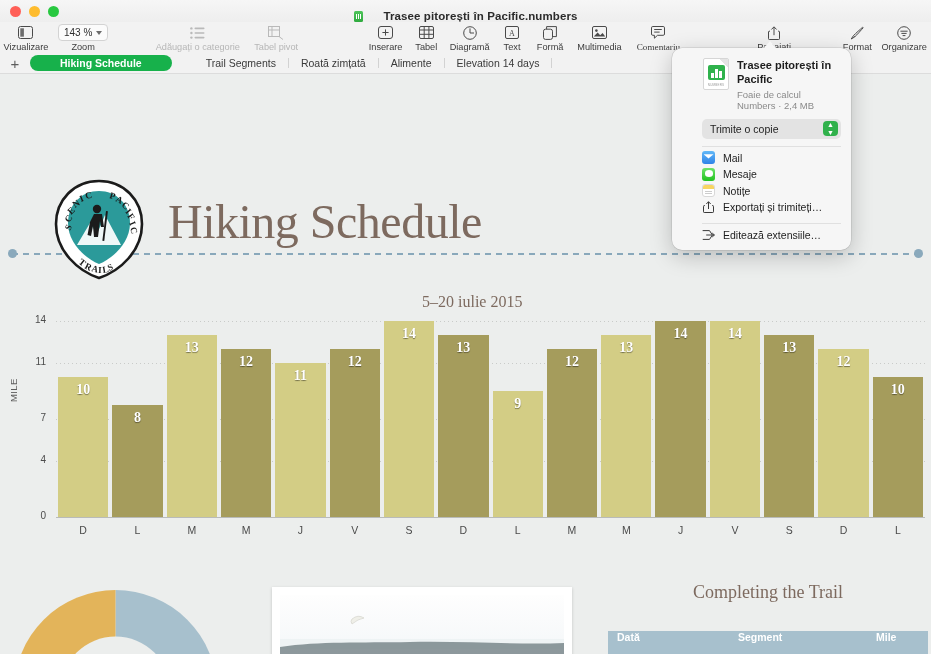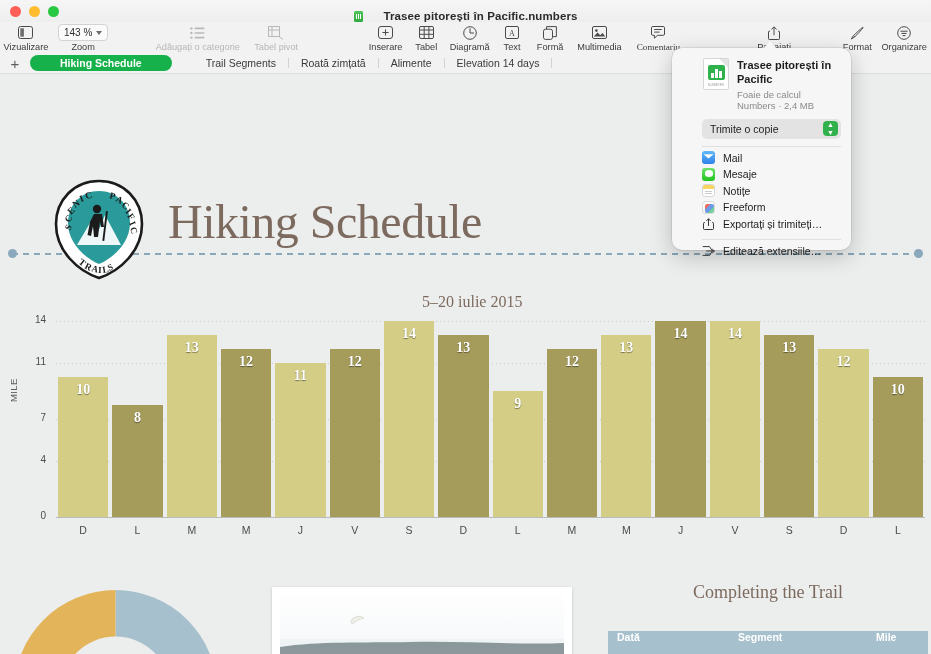--- a/index.html
+++ b/index.html
@@ -649,24 +649,20 @@
     </div>
     <div class="pop-item">
       <span class="pi msg"></span>
       <span class="lbl">Mesaje</span>
     </div>
     <div class="pop-item">
       <span class="pi notes"></span>
       <span class="lbl">Notițe</span>
     </div>
     <div class="pop-item">
-      <span class="pi free"></span>
-      <span class="lbl">Freeform</span>
-    </div>
-    <div class="pop-item">
       <span class="pi export">
         <svg width="11" height="12" viewBox="0 0 11 12">
             <path d="M2 4.6 H1.2 A0.7 0.7 0 0 0 0.5 5.3 V10.8 A0.7 0.7 0 0 0 1.2 11.5 H9.8 A0.7 0.7 0 0 0 10.5 10.8 V5.3 A0.7 0.7 0 0 0 9.8 4.6 H9" fill="none" stroke="currentColor" stroke-width="1"></path>
             <line x1="5.5" y1="0.8" x2="5.5" y2="8" stroke="currentColor" stroke-width="1"></line>
             <path d="M3.3 3 L5.5 0.7 L7.7 3" fill="none" stroke="currentColor" stroke-width="1"></path>
           </svg>
       </span>
       <span class="lbl">Exportați și trimiteți…</span>
     </div>
 

